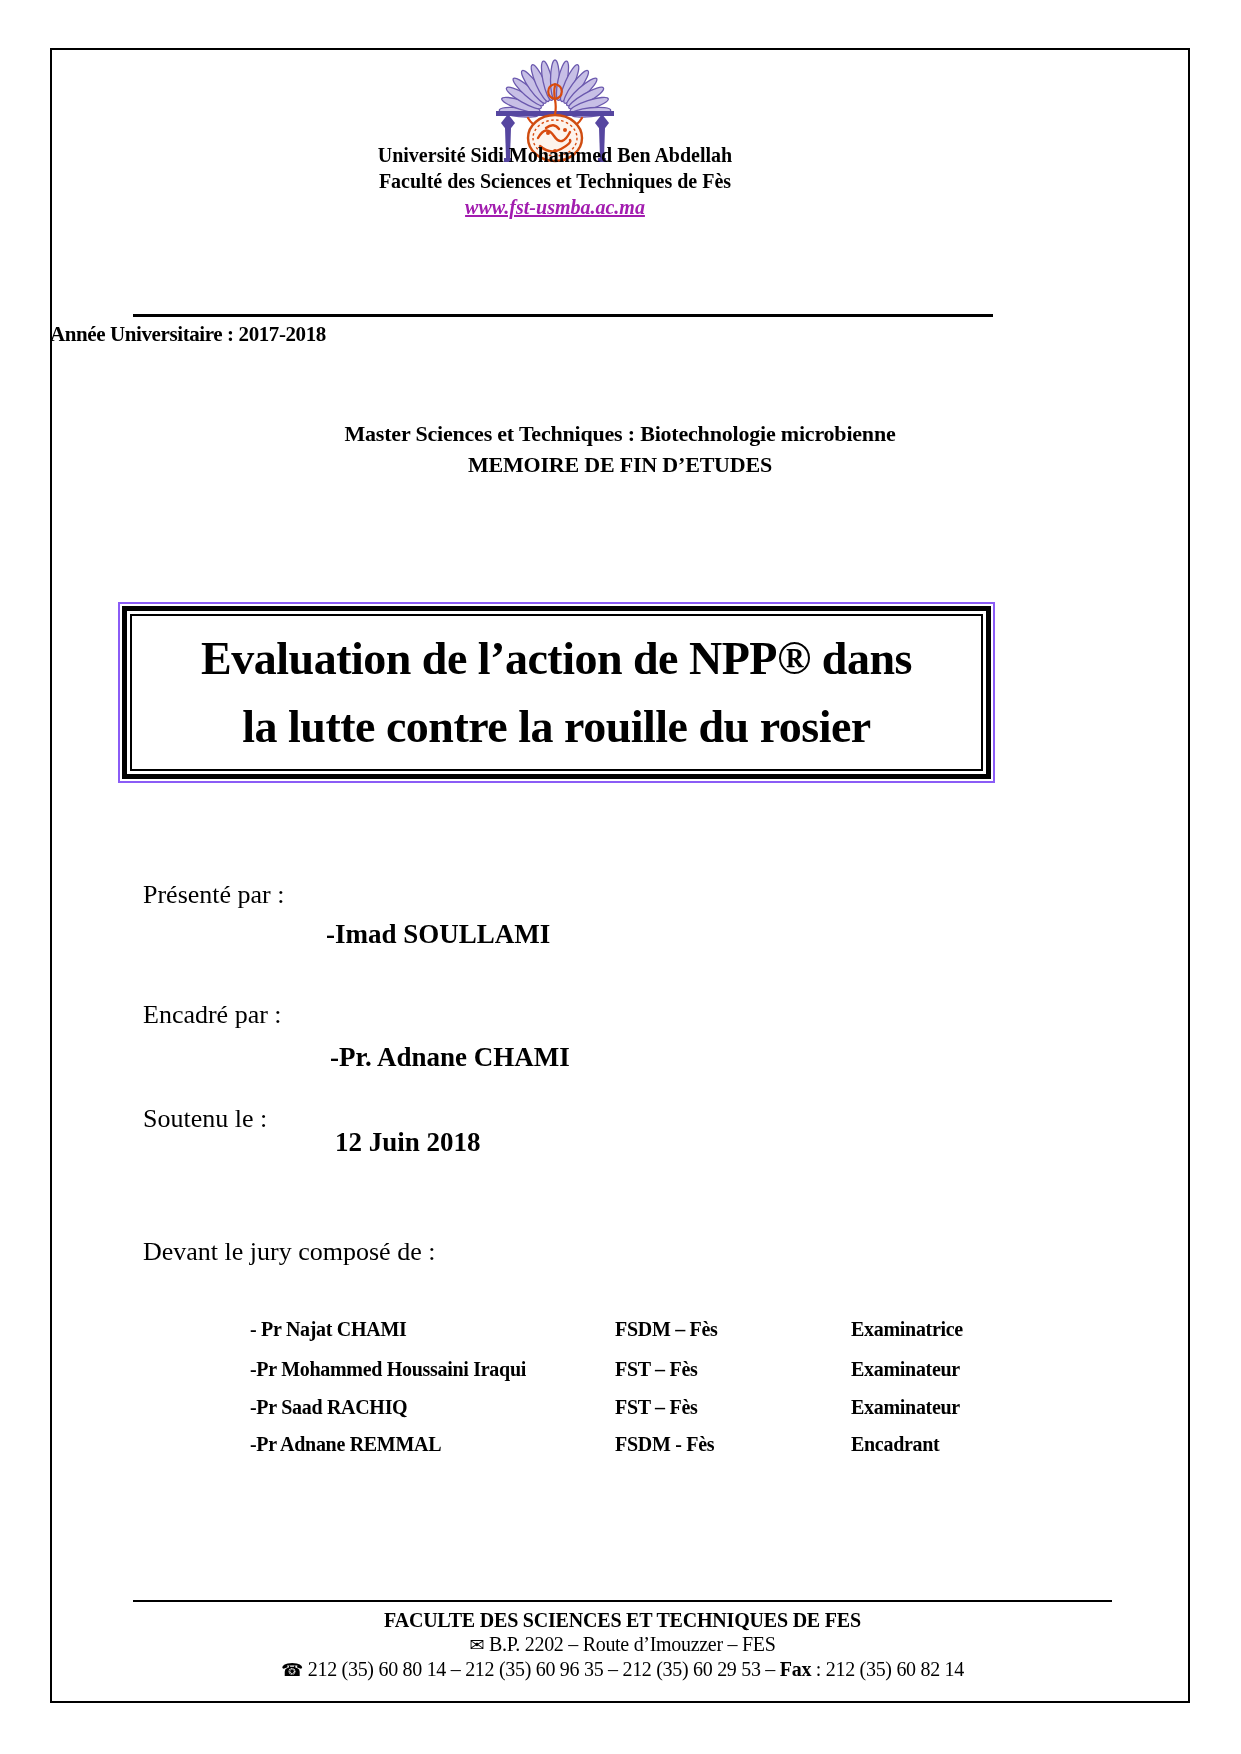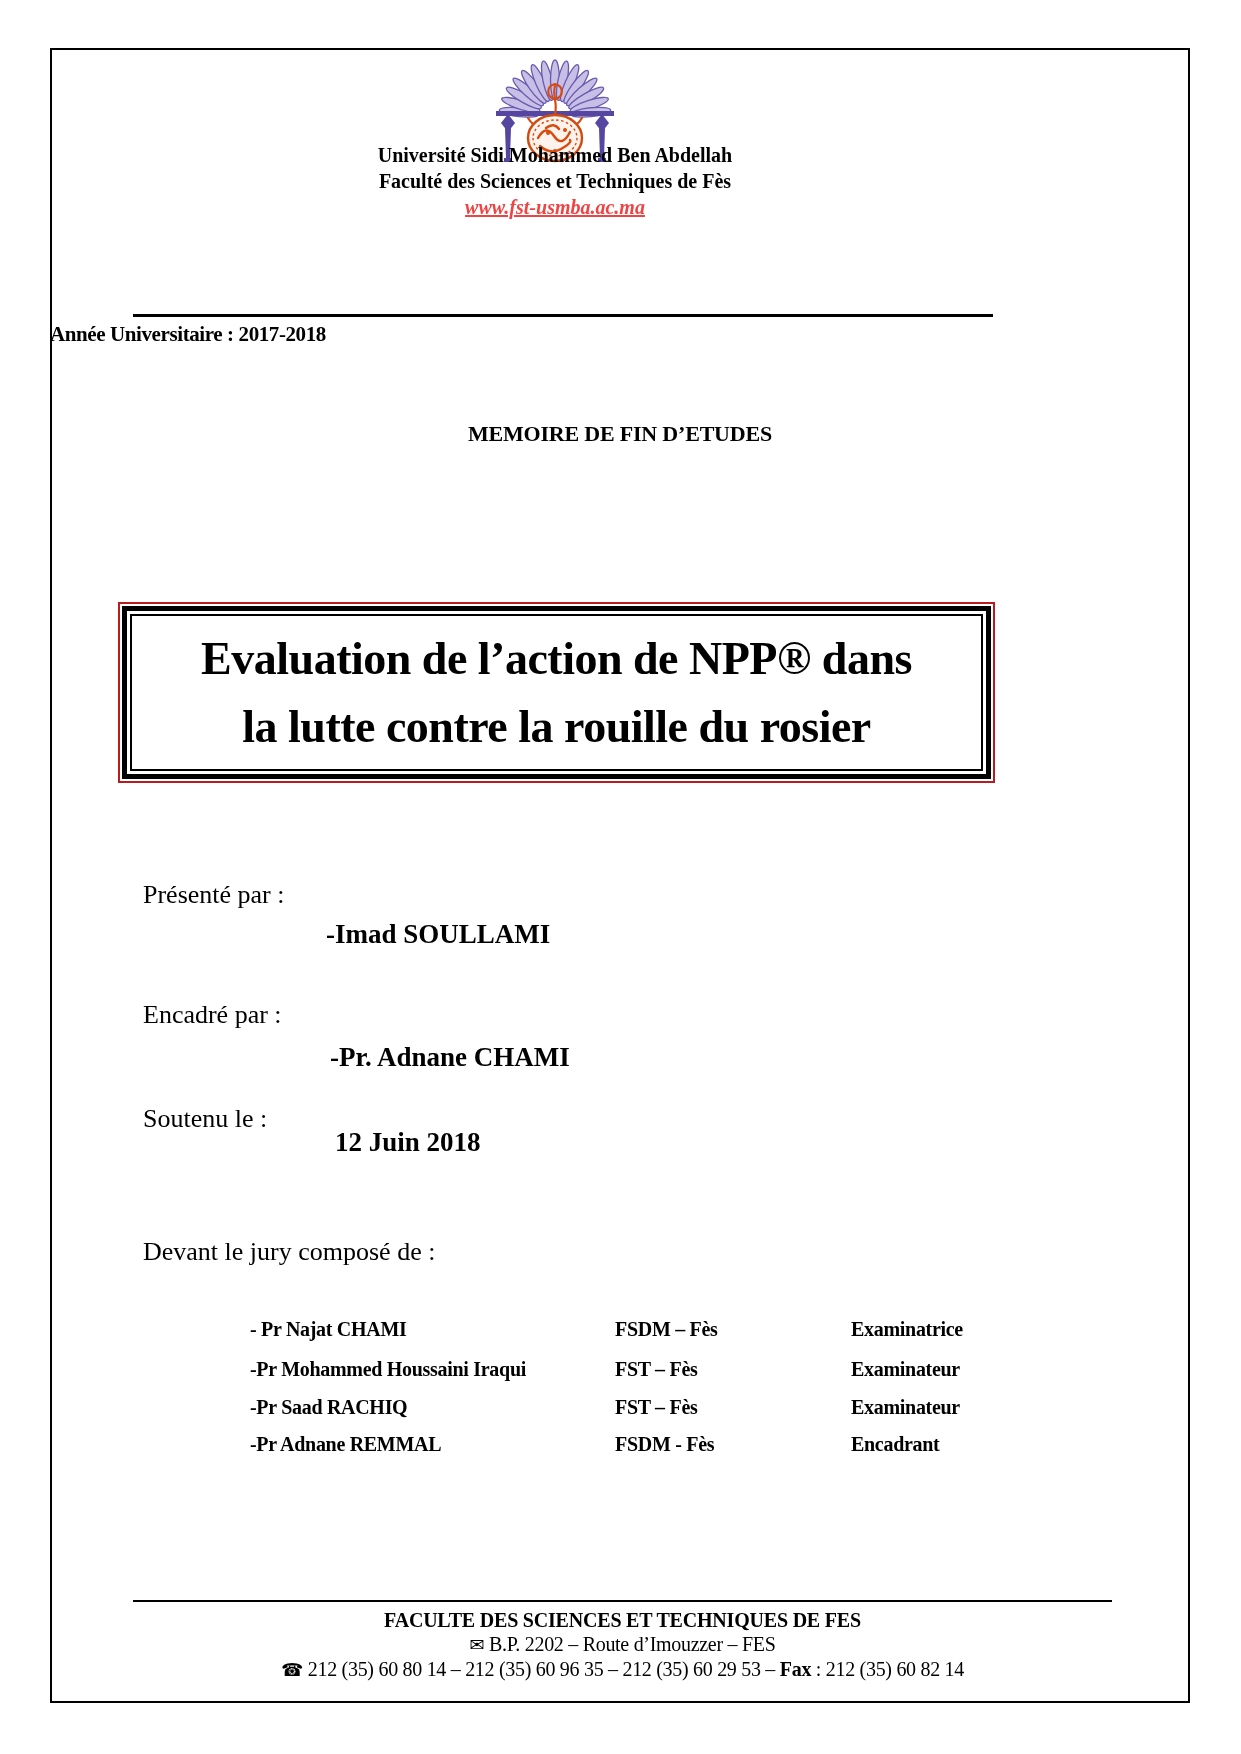--- a/index.html
+++ b/index.html
@@ -12,35 +12,35 @@
     position:absolute;left:50px;top:48px;width:1136px;height:1651px;
     border:2px solid #000;
   }
   .logo-wrap{position:absolute;left:0;top:54px;width:1110px;text-align:center;}
   .logo-wrap svg{display:inline-block;}
   .header-block{
     position:absolute;left:0;top:142px;width:1110px;text-align:center;
     font-weight:bold;font-size:20px;line-height:26px;
   }
   .url{
-    color:#ef4444;font-style:italic;font-weight:bold;text-decoration:underline;
+    color:#a21caf;font-style:italic;font-weight:bold;text-decoration:underline;
     font-size:20px;cursor:pointer;
   }
   .rule-top{position:absolute;left:133px;top:314px;width:860px;height:3px;background:#000;}
   .annee{
     position:absolute;left:50px;top:322px;width:1140px;text-align:left;
     font-weight:bold;font-size:21px;letter-spacing:-0.4px;
   }
   .program{
     position:absolute;left:50px;top:418px;width:1140px;text-align:center;
     font-weight:bold;font-size:22px;line-height:31px;letter-spacing:-0.2px;
   }
   .title-box{
     position:absolute;left:118px;top:602px;width:877px;height:181px;
-    box-sizing:border-box;border:2px solid #b91c1c;padding:2px;
+    box-sizing:border-box;border:2px solid #8b5cf6;padding:2px;
   }
   .title-box-mid{
     box-sizing:border-box;width:100%;height:100%;
     border:5px solid #000;padding:3px;
   }
   .title-box-inner{
     box-sizing:border-box;width:100%;height:100%;
     border:2px solid #000;display:flex;flex-direction:column;
     justify-content:center;align-items:center;
   }
@@ -130,20 +130,21 @@
 <div class="header-block">
   <div>Université Sidi Mohammed Ben Abdellah</div>
   <div>Faculté des Sciences et Techniques de Fès</div>
   <div><a class="url" href="#">www.fst-usmba.ac.ma</a></div>
 </div>
 
 <div class="rule-top"></div>
 <div class="annee">Année Universitaire : 2017-2018</div>
 
 <div class="program">
+  <div>Master Sciences et Techniques : Biotechnologie microbienne</div>
   <div>MEMOIRE DE FIN D’ETUDES</div>
 </div>
 
 <div class="title-box">
   <div class="title-box-mid">
     <div class="title-box-inner">
       <div class="title-line">Evaluation de l’action de NPP® dans</div>
       <div class="title-line">la lutte contre la rouille du rosier</div>
     </div>
   </div>

